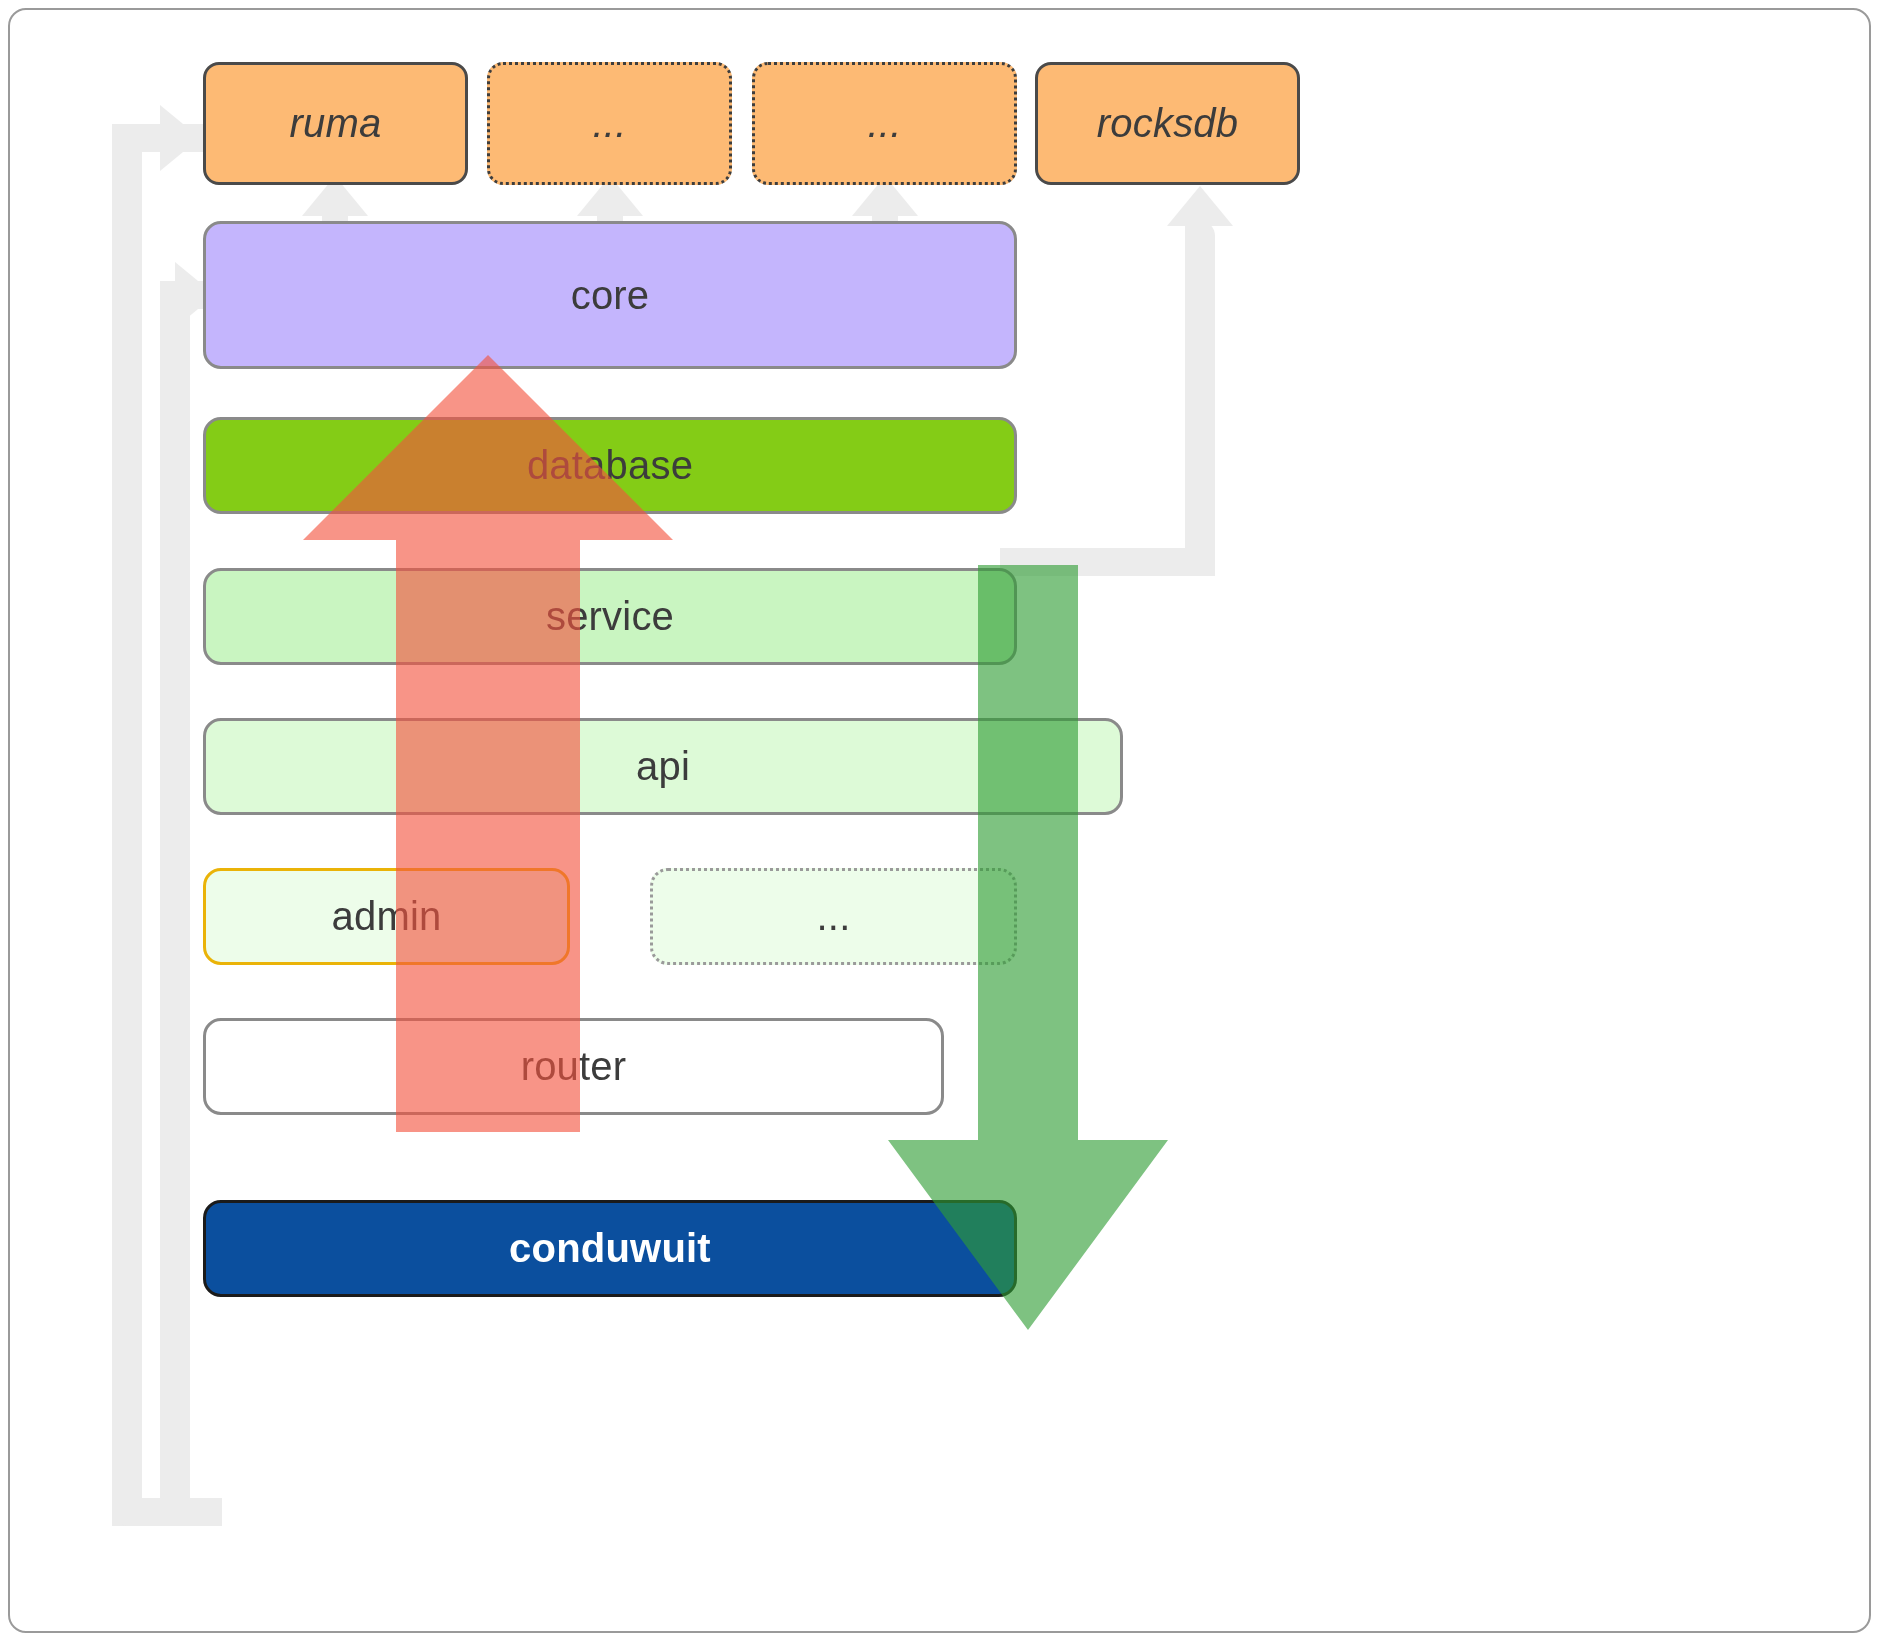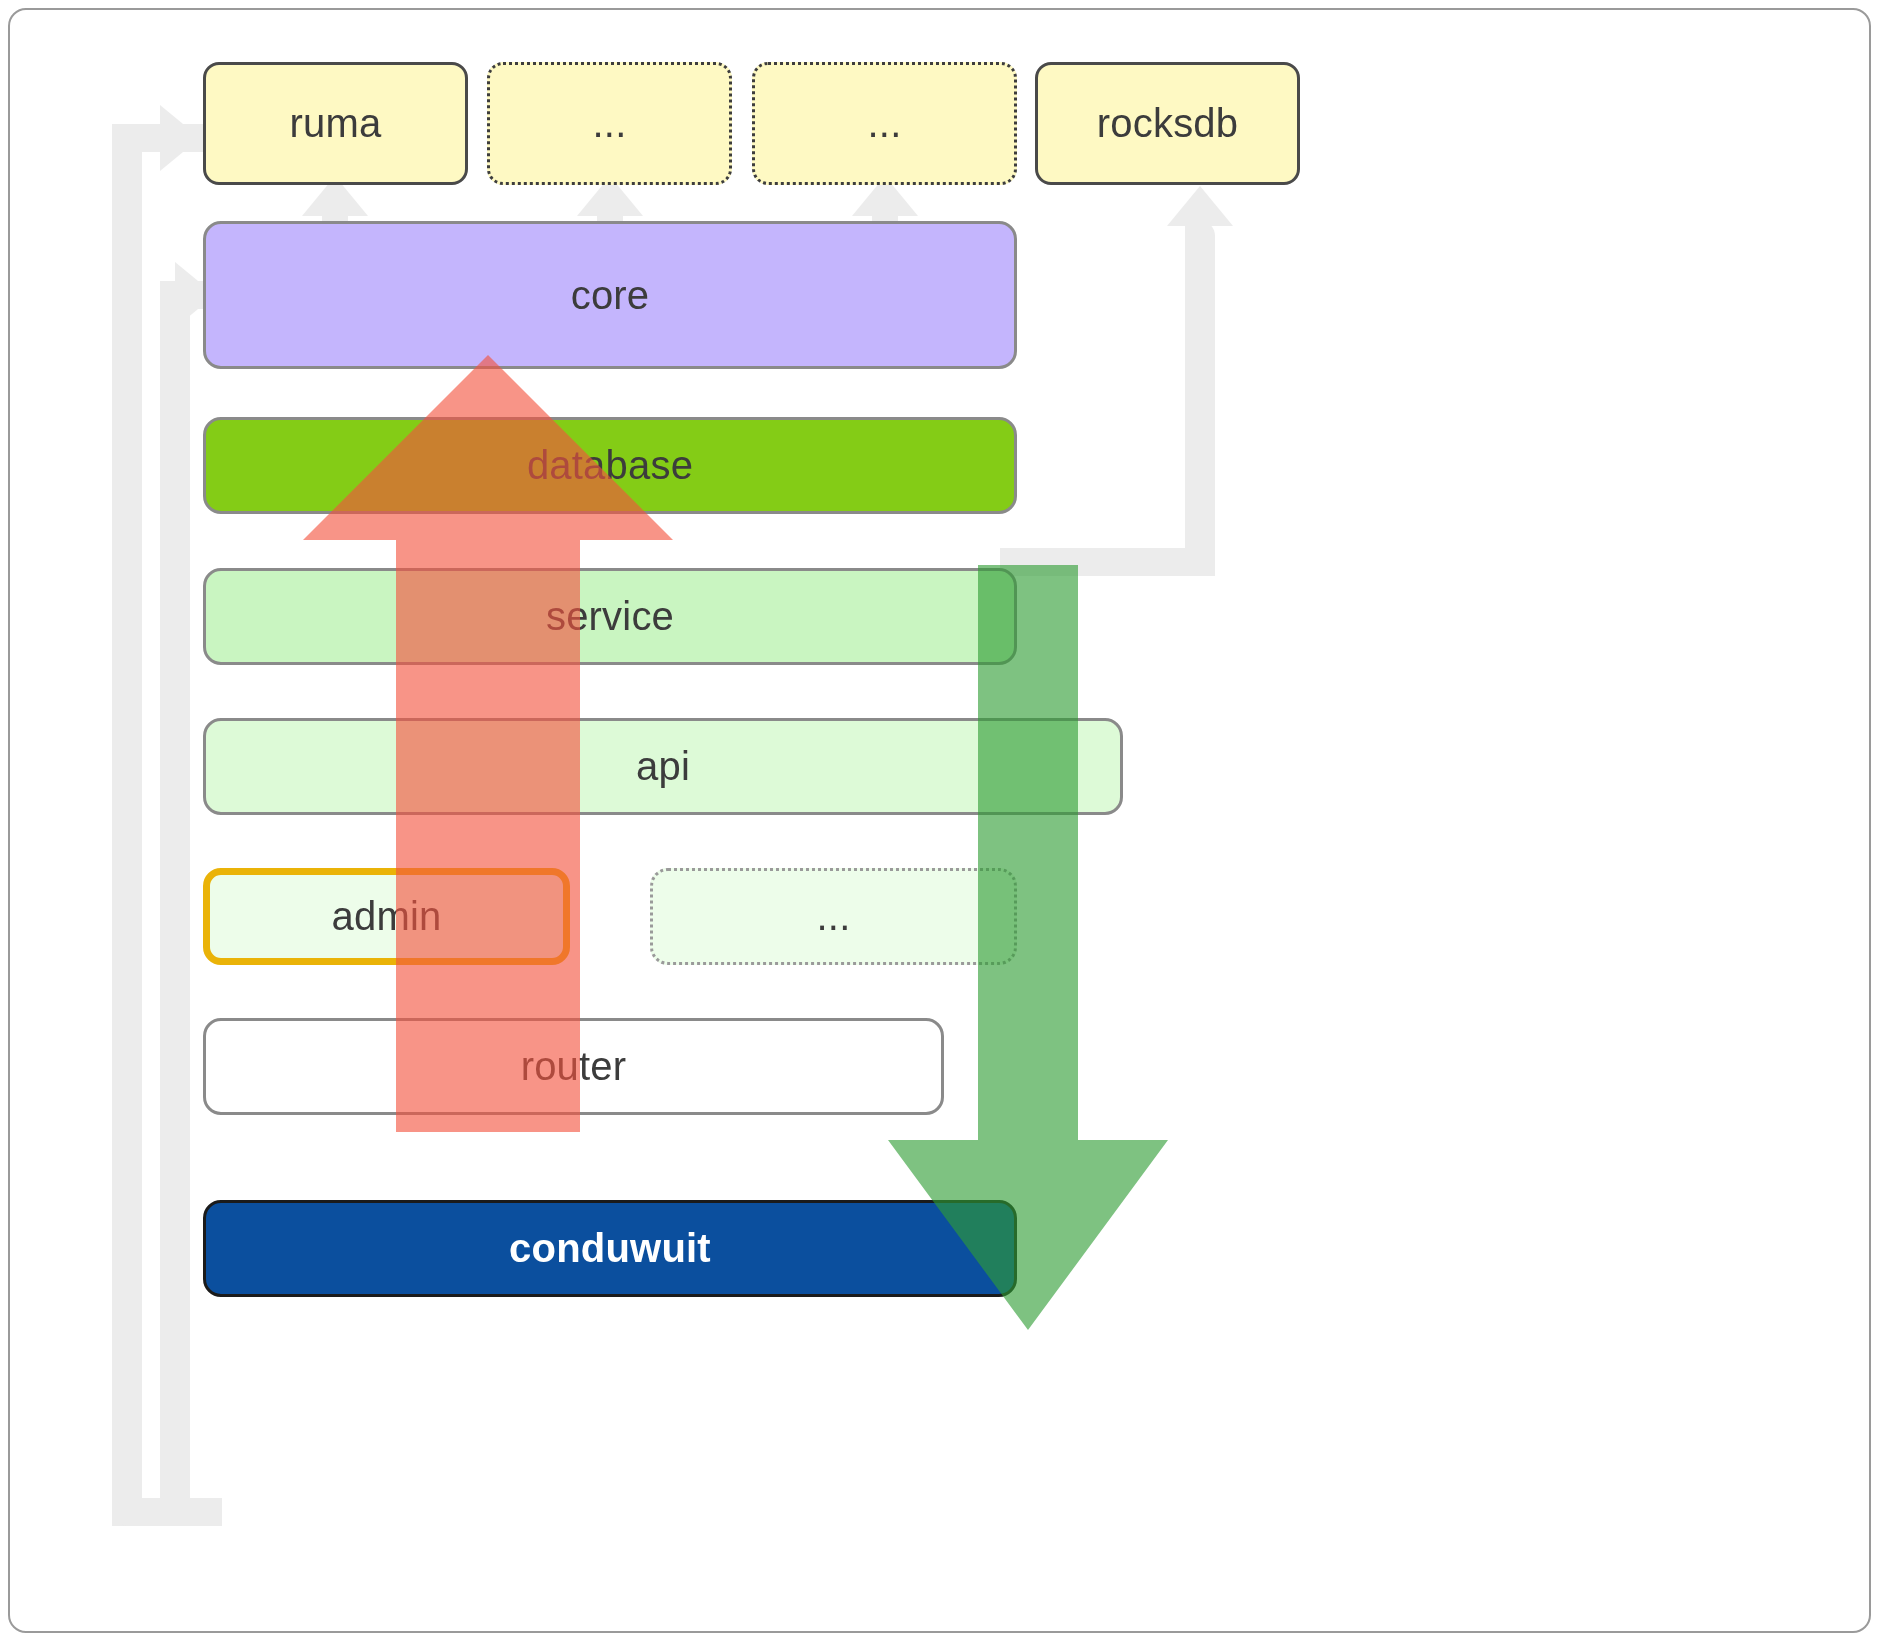--- a/index.html
+++ b/index.html
@@ -37,24 +37,25 @@
     border-radius: 14px;
     color: #3c3c3c;
     font-size: 40px;
     font-weight: 400;
     letter-spacing: 0.2px;
   }
   .node .lbl { pointer-events: none; }
 
   
   .dep {
-    background: #fef9c3;
+    background: #fdba74;
     border: 3px solid #4a4a4a;
     border-radius: 16px;
     height: 123px;
+    font-style: italic;
   }
   .dep.dotted {
     border: 3px dotted #3d3d3d;
   }
 
   .core-box {
     background: #c4b5fd;
     border: 3px solid #8a8a8a;
     border-radius: 18px;
   }
@@ -68,21 +69,21 @@
     border: 3px solid #8a8a8a;
     border-radius: 18px;
   }
   .api-box {
     background: #ddfad7;
     border: 3px solid #8a8a8a;
     border-radius: 18px;
   }
   .admin-box {
     background: #edfdea;
-    border: 7px solid #eab308;
+    border: 3px solid #eab308;
     border-radius: 18px;
     text-align: center;
   }
   .dots-box {
     background: #edfdea;
     border: 3px dotted #9a9a9a;
     border-radius: 18px;
   }
   .router-box {
     background: #ffffff;

